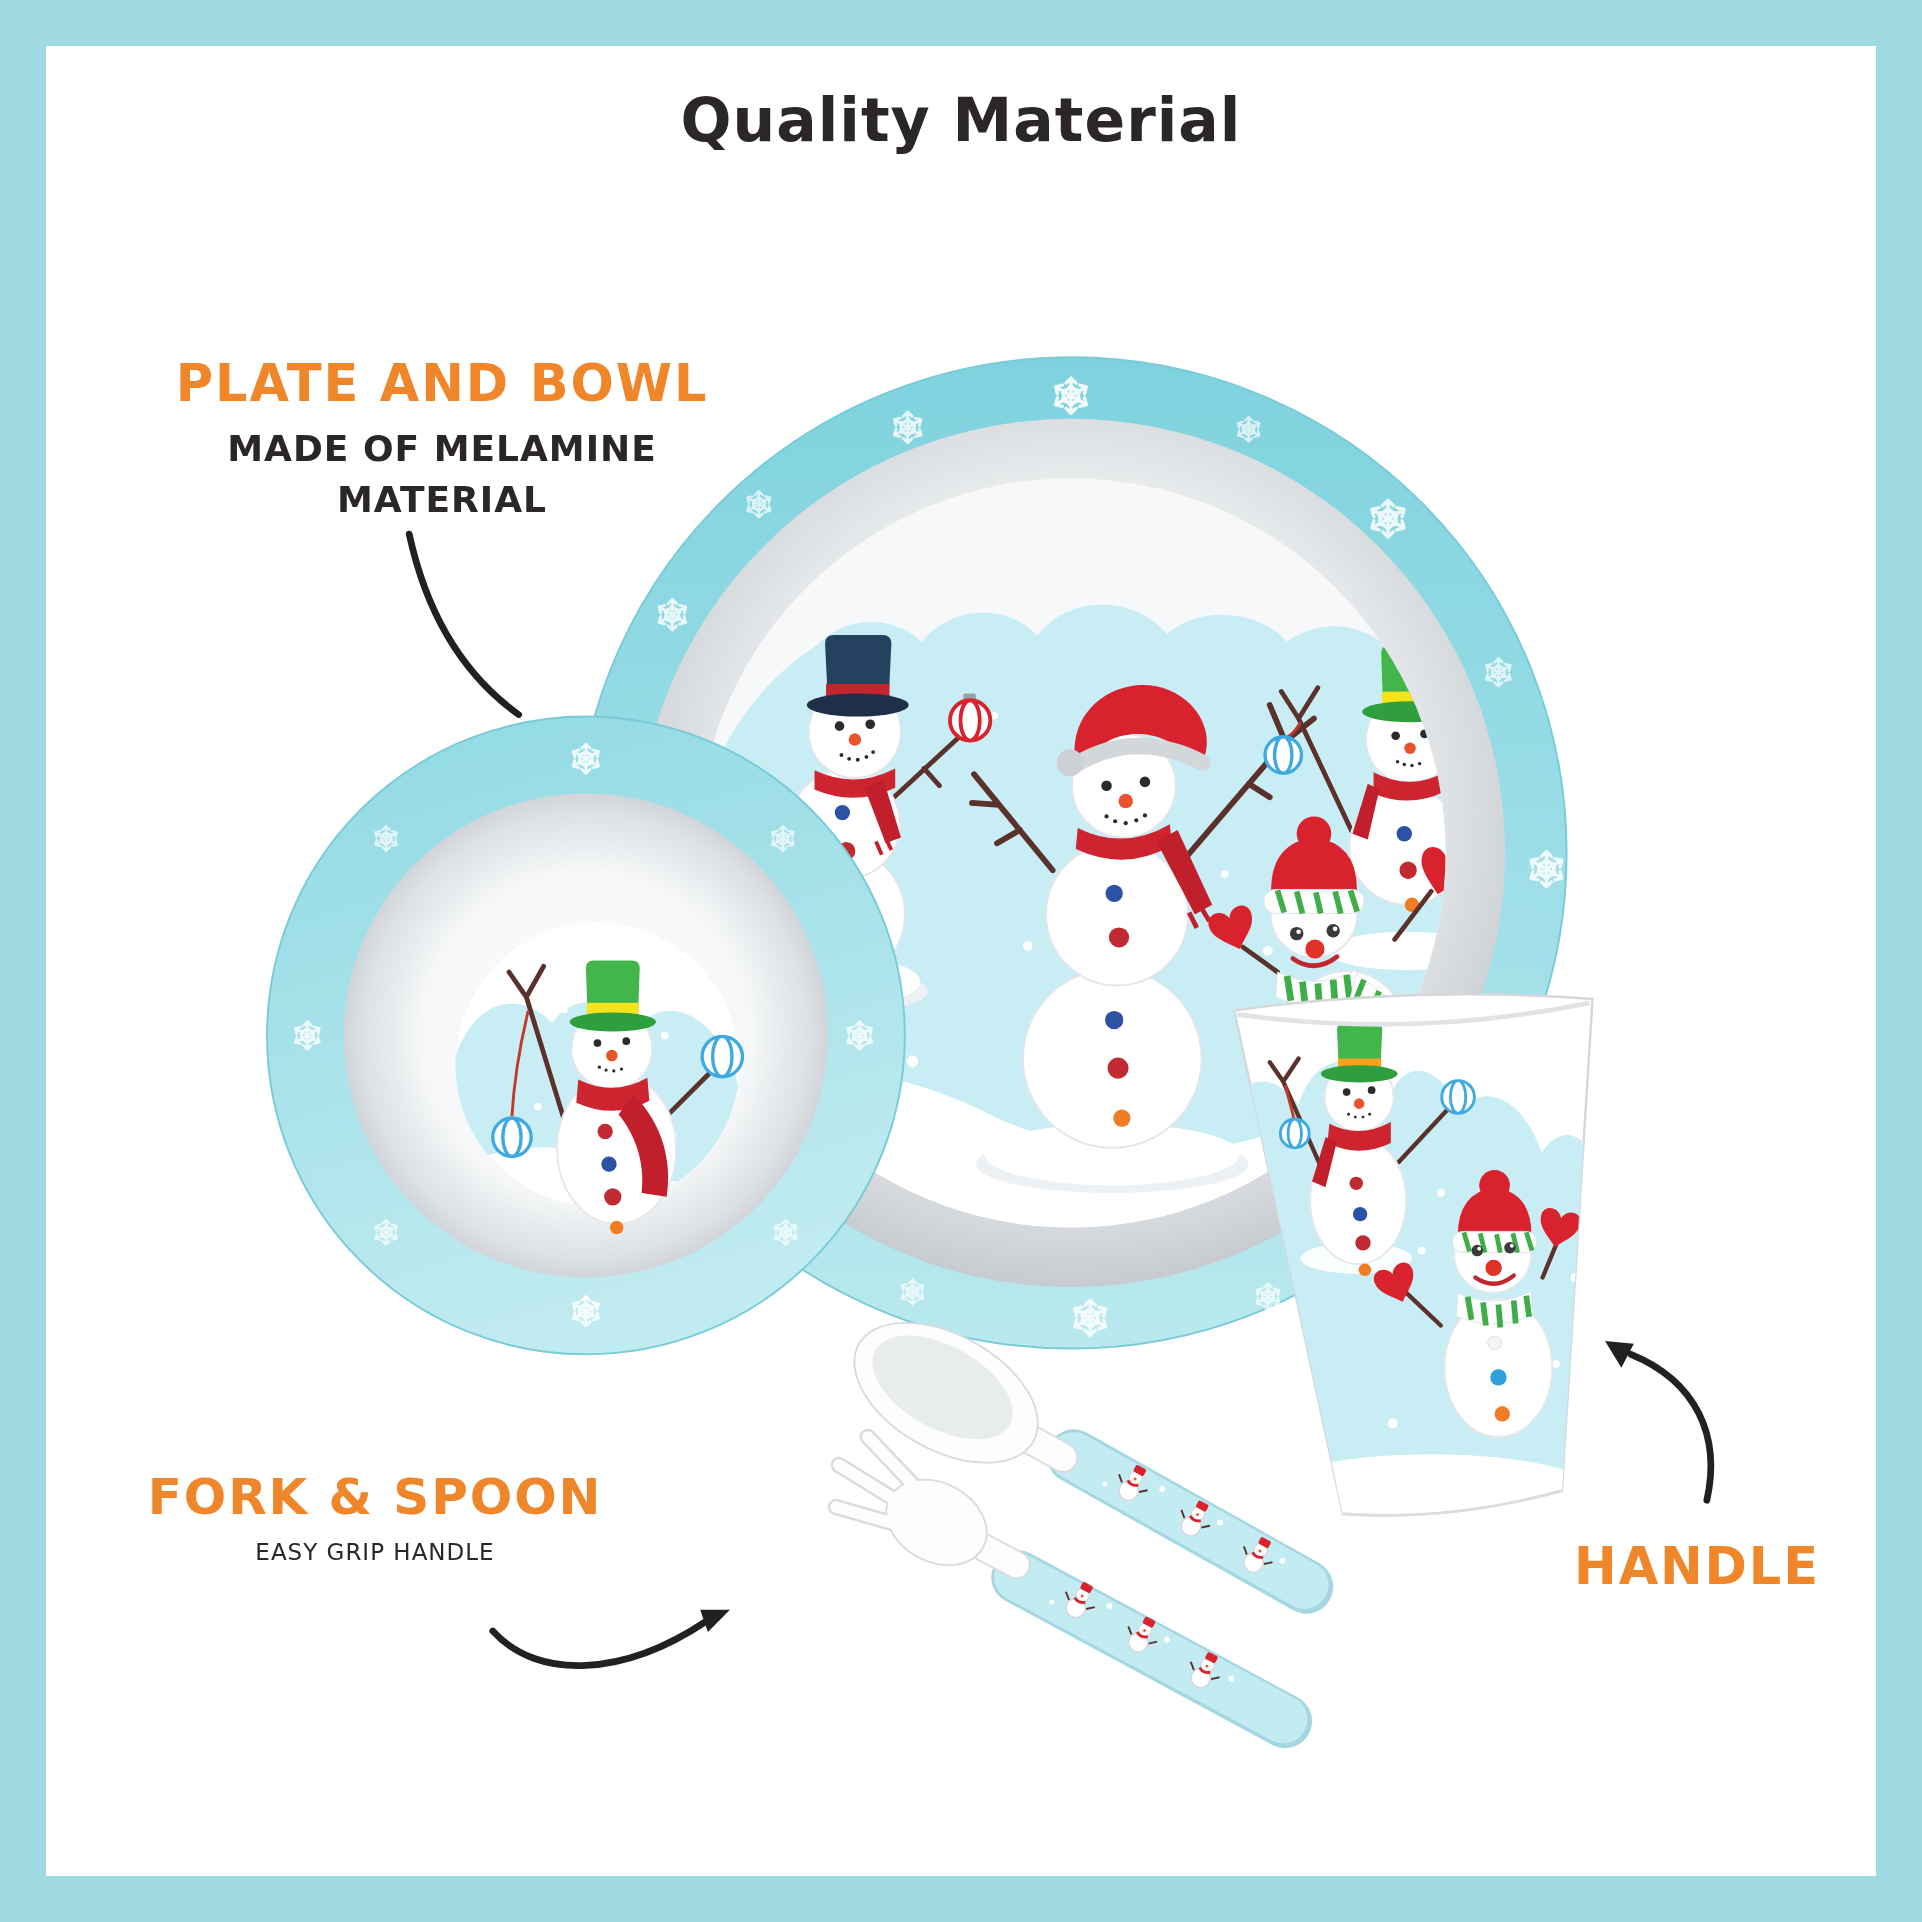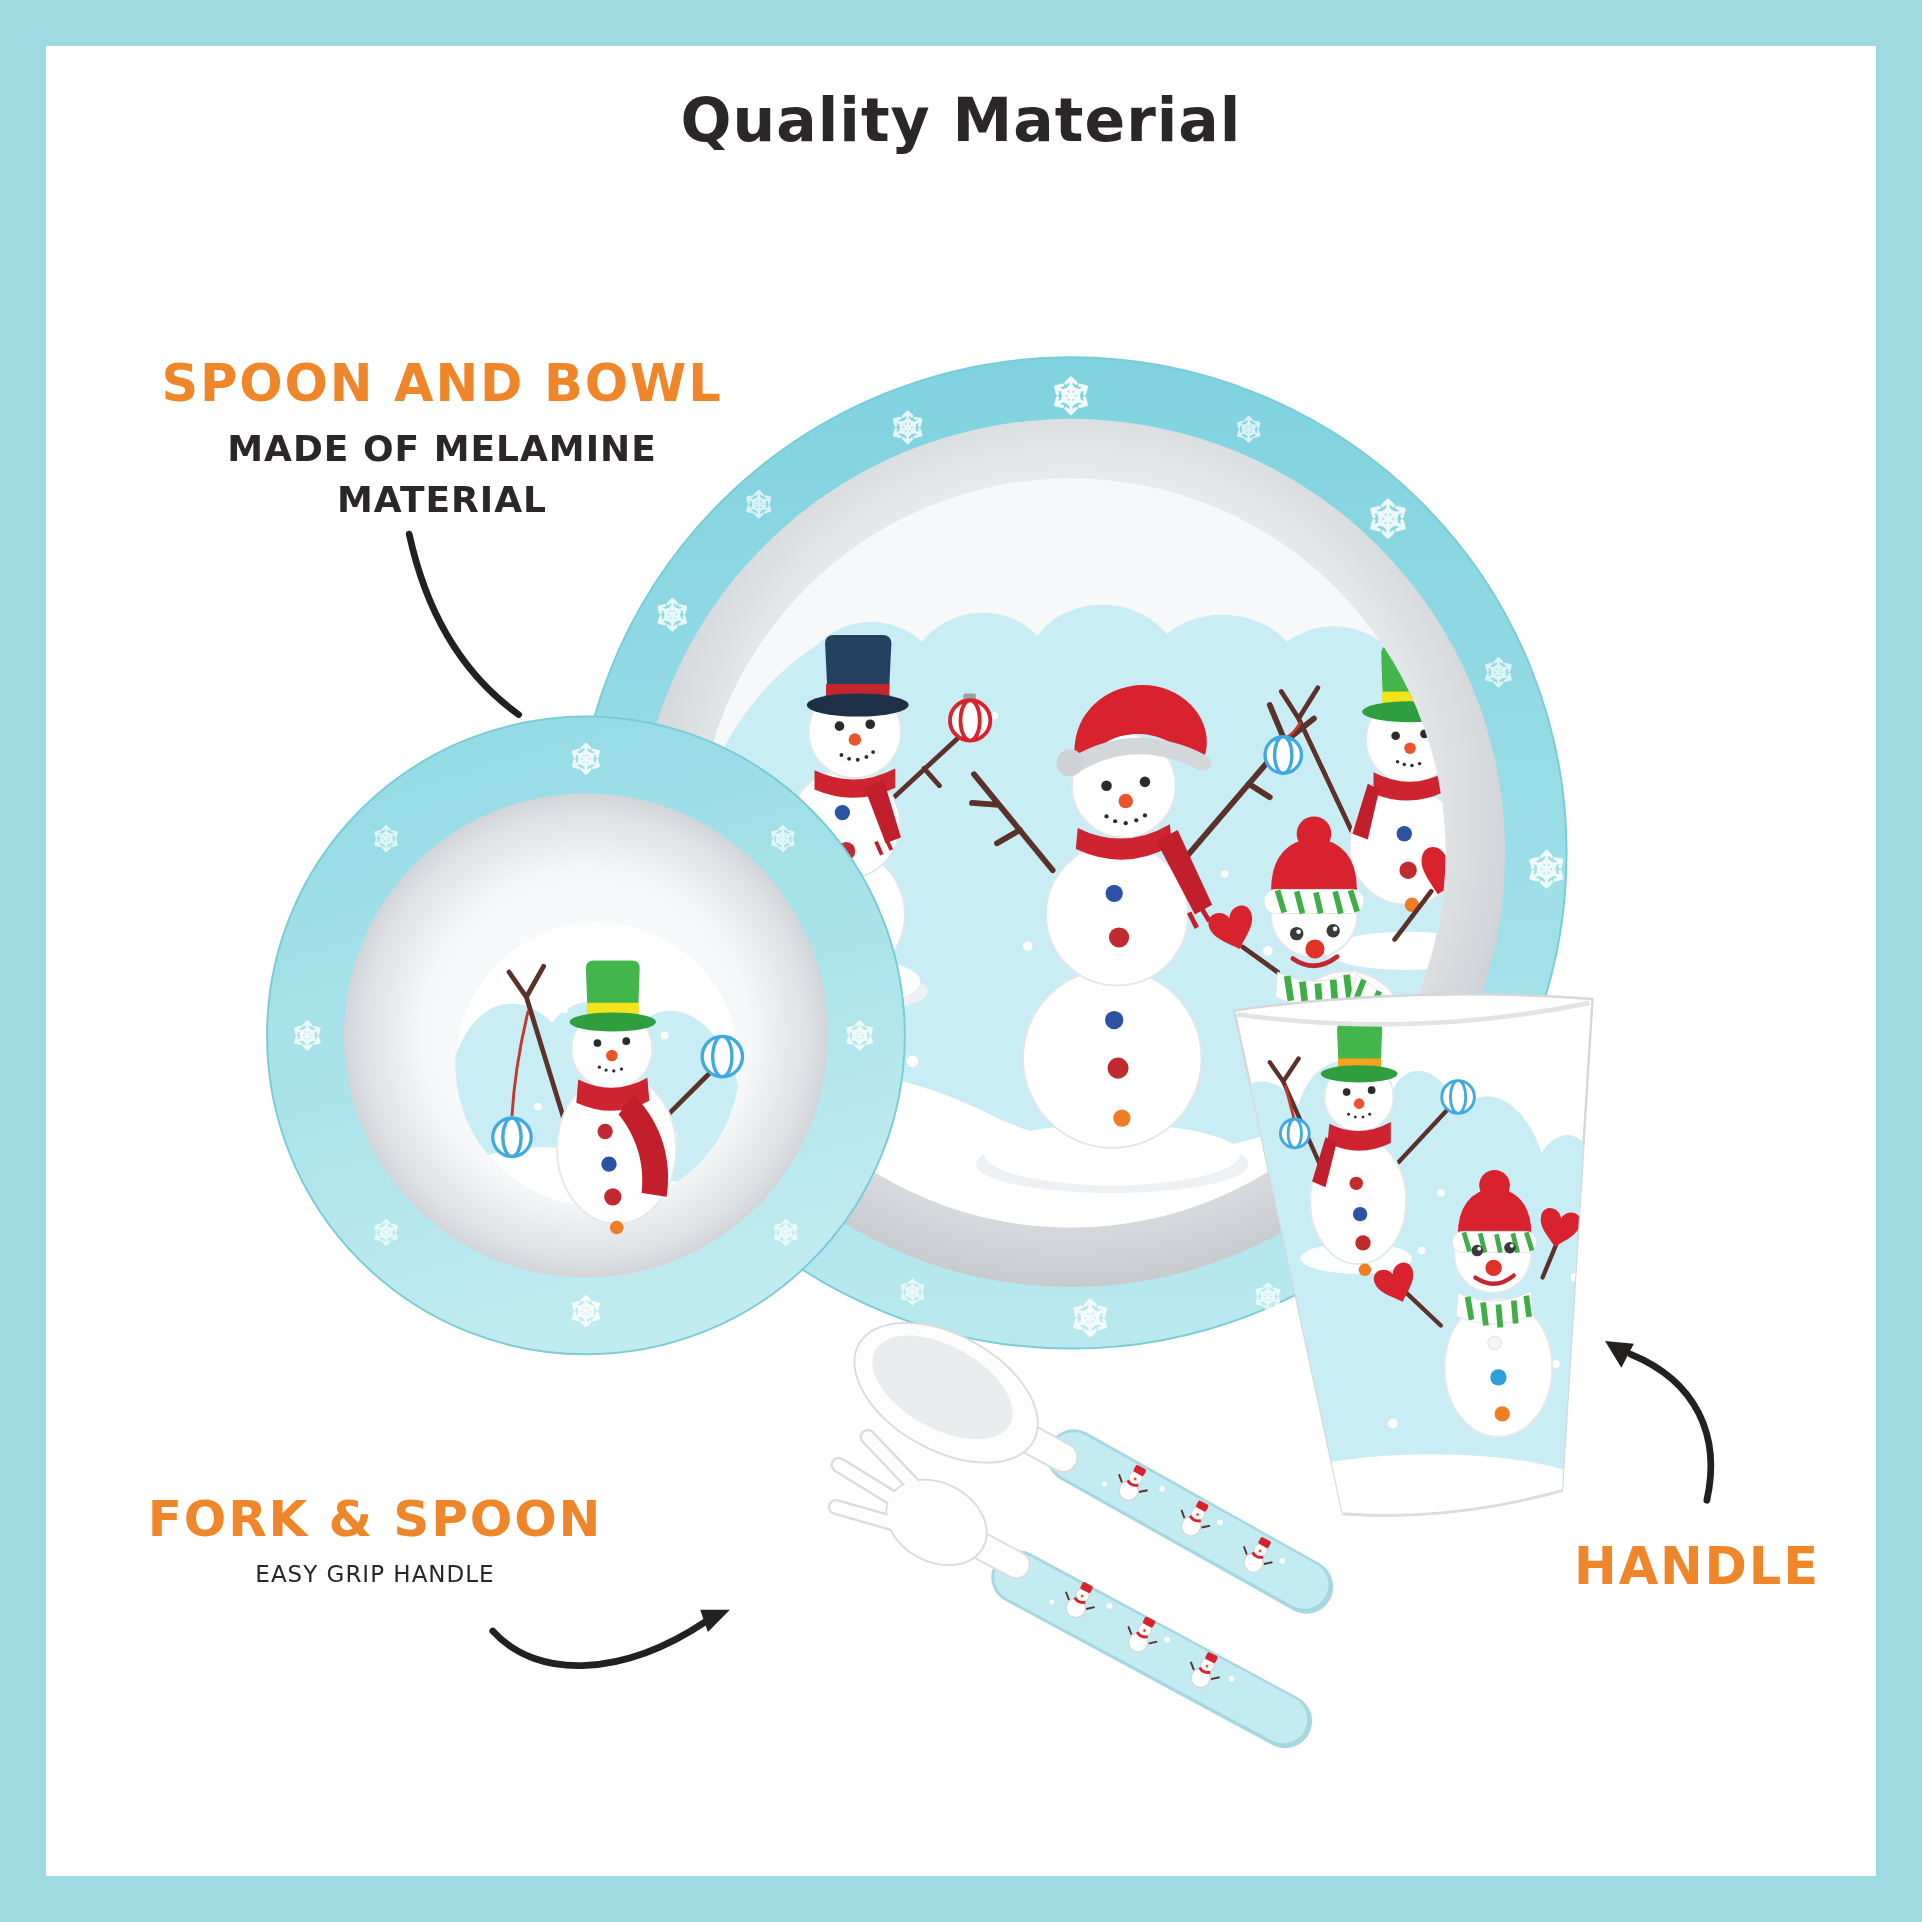--- a/index.html
+++ b/index.html
@@ -12,37 +12,37 @@
   .frame{position:absolute;inset:0;border:46px solid var(--frame);pointer-events:none;z-index:40;}
   .title{position:absolute;top:85px;left:0;width:100%;text-align:center;margin:0;
          font-size:60px;font-weight:600;color:var(--ink);letter-spacing:1px;z-index:30;}
   .callout{position:absolute;text-align:center;z-index:30;}
   .callout .label-head{color:var(--orange);font-weight:bold;letter-spacing:1.9px;}
   .callout .label-sub{color:var(--ink);font-weight:500;line-height:1.42;margin-top:9.6px;letter-spacing:1px;}
   .co-plate{left:144px;top:354px;width:596px;}
   .co-plate .label-head{font-size:51px;}
   .co-plate .label-sub{font-size:36px;font-weight:bold;}
   .co-fork{left:106px;top:1468px;width:538px;}
-  .co-fork .label-head{font-size:50px;margin-top:22px;}
+  .co-fork .label-head{font-size:50px;}
   .co-fork .label-sub{font-size:23px;}
   .co-glass{left:1572px;top:1537px;width:250px;}
   .co-glass .label-head{font-size:51px;}
   svg.scene{position:absolute;left:0;top:0;z-index:10;}
 </style>
 </head>
 <body>
 
 <div class="stage">
 
   <div class="frame"></div>
 
   <h1 class="title">Quality Material</h1>
 
   <div class="callout co-plate">
-    <div class="label-head">SPOON AND BOWL</div>
+    <div class="label-head">PLATE AND BOWL</div>
     <div class="label-sub">
       <div>MADE OF MELAMINE</div>
       <div>MATERIAL</div>
     </div>
   </div>
 
   <div class="callout co-fork">
     <div class="label-head">FORK &amp; SPOON</div>
     <div class="label-sub">EASY GRIP HANDLE</div>
   </div>

